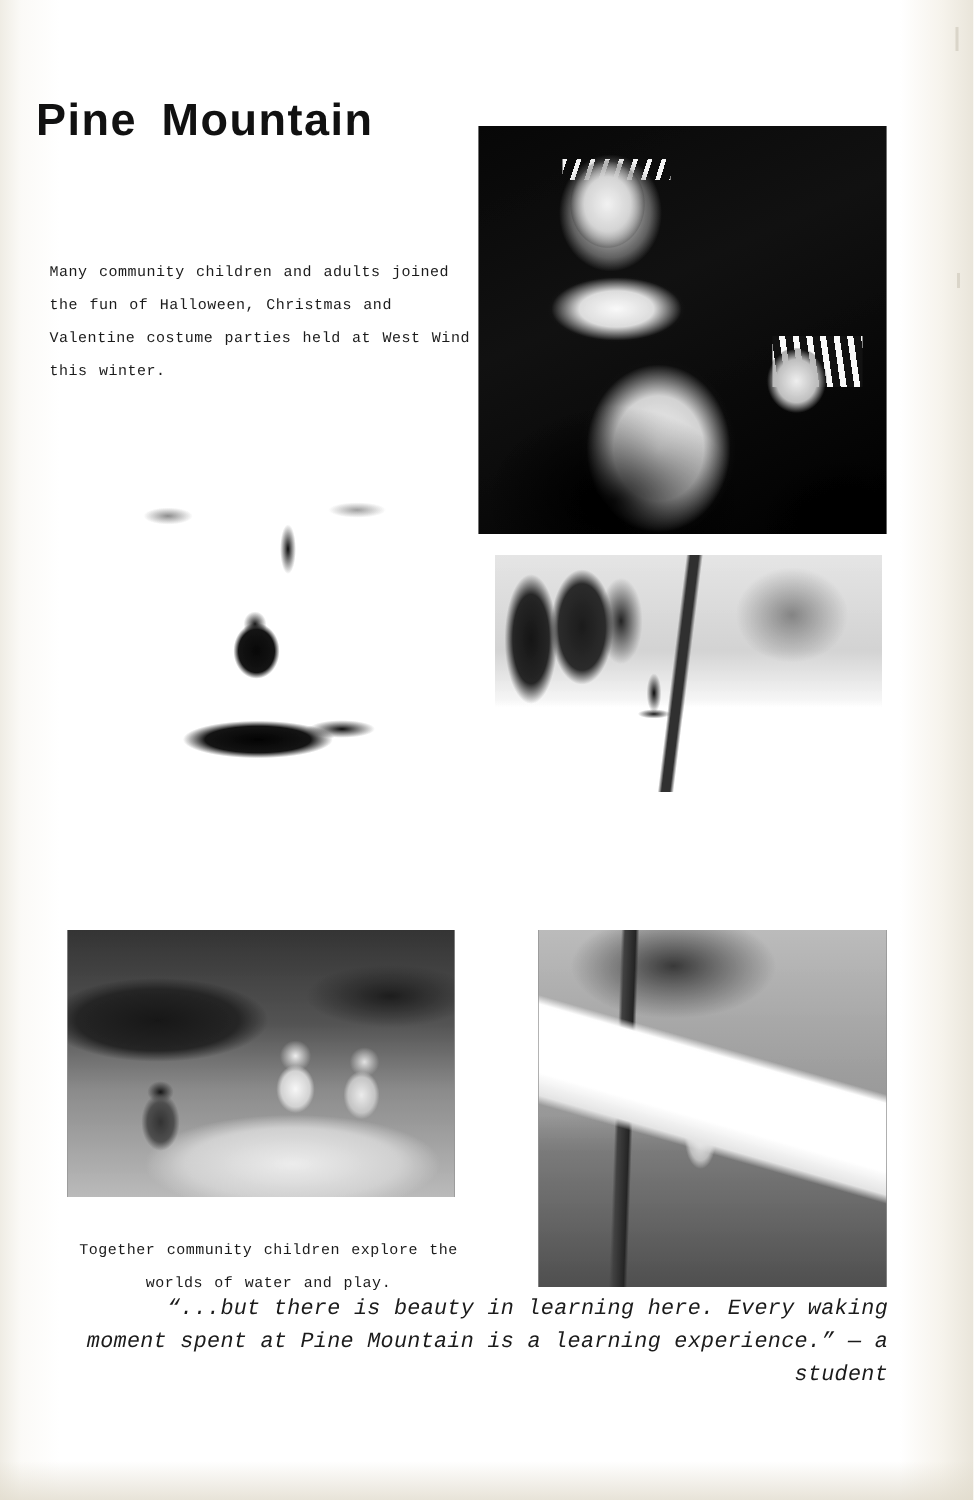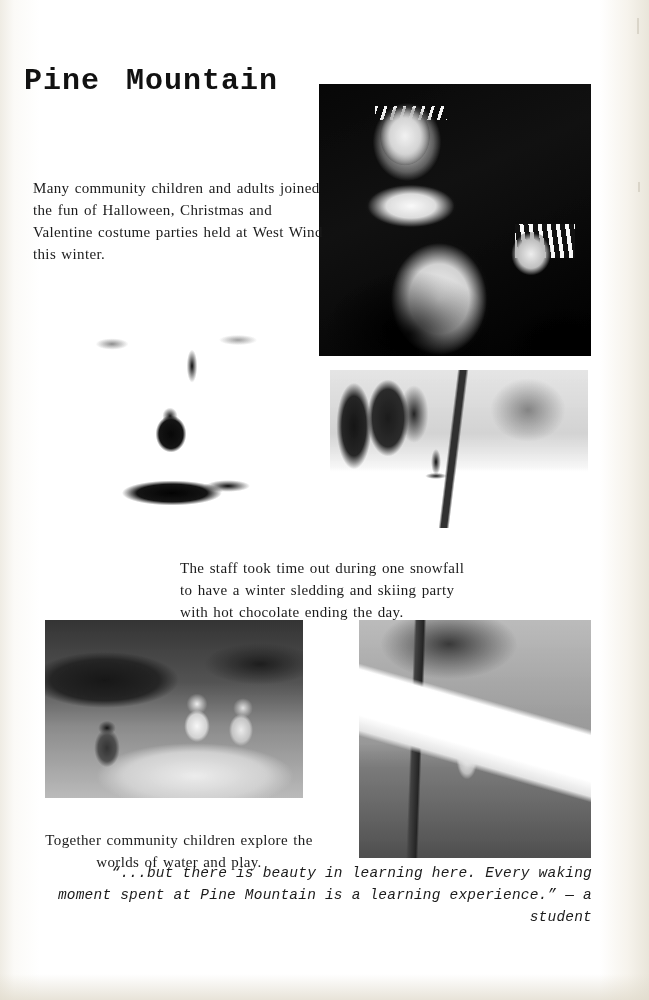--- a/index.html
+++ b/index.html
@@ -40,32 +40,32 @@
     background: #c9c3b4;
     opacity: 0.55;
   }
   #mark-top { right: 10px; top: 18px; width: 2px; height: 16px; }
   #mark-mid { right: 9px; top: 182px; width: 2px; height: 10px; }
 
   #title {
     position: absolute;
     left: 24px;
     top: 44px;
-    font-family: Liberation Mono, monospace;
+    font-family: Liberation Sans, sans-serif;
     font-size: 30px;
     font-weight: bold;
     letter-spacing: 1px;
     word-spacing: 7px;
     color: #111;
   }
 
   .para {
     position: absolute;
-    font-family: Liberation Serif, serif;
-    font-size: 15px;
+    font-family: Liberation Mono, monospace;
+    font-size: 10px;
     line-height: 22px;
     color: #1b1b1b;
     letter-spacing: 0.35px;
     word-spacing: 1.2px;
   }
 
   #para-parties { left: 33px; top: 162px; width: 292px; }
   #para-sledding { left: 180px; top: 542px; width: 300px; }
   #para-explore { left: 33px; top: 814px; width: 292px; text-align: center; }
 
@@ -243,21 +243,20 @@
   <p class="para" id="para-parties">Many community children and adults joined the fun of Halloween, Christmas and Valentine costume parties held at West Wind this winter.</p>
 
   <div class="photo" id="photo-sled">
     <div class="inner"></div>
   </div>
 
   <div class="photo" id="photo-ski">
     <div class="inner"></div>
   </div>
 
-  <p class="para" id="para-sledding">The staff took time out during one snowfall to have a winter sledding and skiing party with hot chocolate ending the day.</p>
 
   <div class="photo" id="photo-water">
     <div class="inner"></div>
   </div>
 
   <div class="photo" id="photo-slide">
     <div class="inner"></div>
   </div>
 
   <p class="para" id="para-explore">Together community children explore the worlds of water and play.</p>

